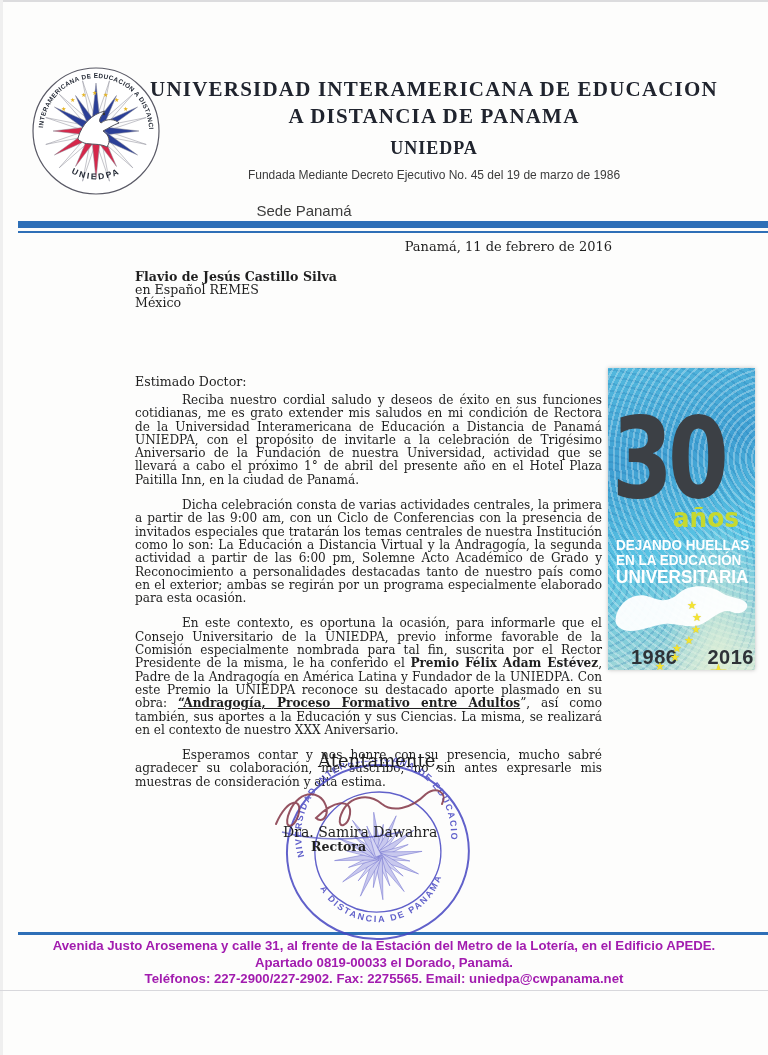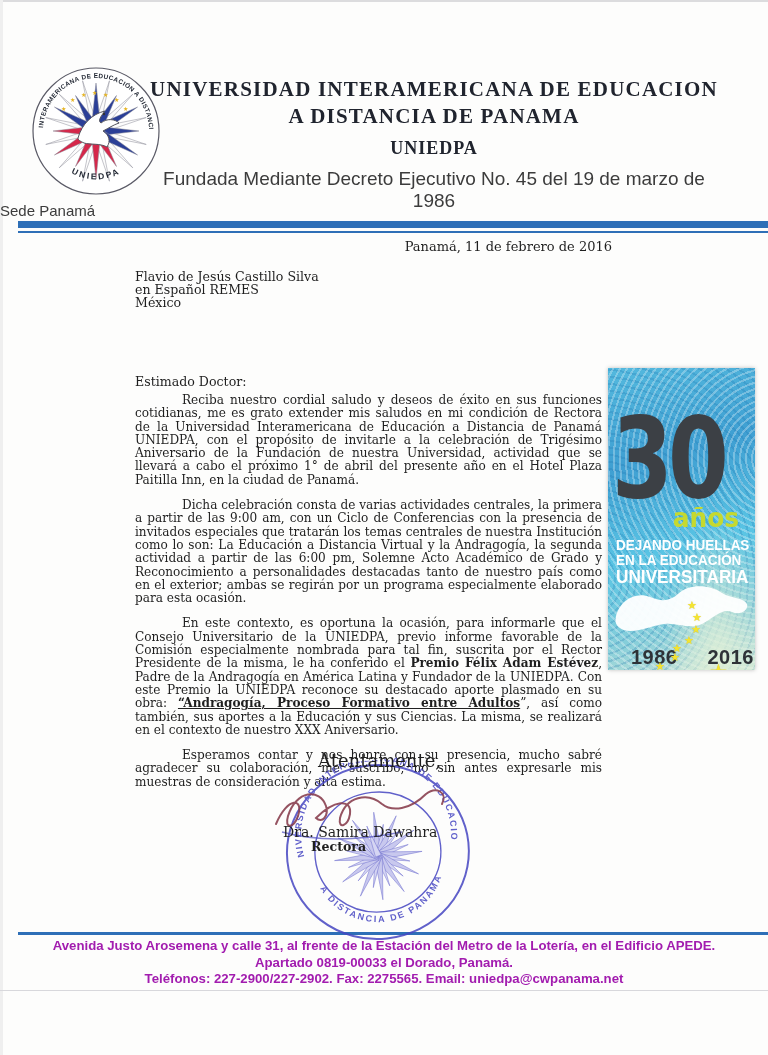--- a/index.html
+++ b/index.html
@@ -8,30 +8,30 @@
   .scan-top{position:absolute;top:0;left:0;width:100%;height:2px;background:#dcdcde;}
   .scan-left{position:absolute;top:0;left:0;width:3px;height:100%;background:#efefef;}
 
   
   .seal{position:absolute;left:30px;top:64px;width:134px;height:136px;}
   .head-text{position:absolute;left:148px;top:76px;width:572px;text-align:center;}
   .uni-line{font-family:"Liberation Serif",serif;font-weight:700;font-size:21px;
             letter-spacing:1.2px;color:#20242e;line-height:27px;}
   .acronym{font-family:"Liberation Serif",serif;font-weight:700;font-size:18px;
            letter-spacing:1px;color:#20242e;margin-top:8px;}
-  .founded{font-family:"Liberation Sans",sans-serif;font-size:19px;color:#3c3c3c;margin-top:9px;}
-  .sede{position:absolute;left:0;top:202px;width:608px;text-align:left;
+  .founded{font-family:"Liberation Sans",sans-serif;font-size:12px;color:#3c3c3c;margin-top:9px;}
+  .sede{position:absolute;left:0;top:202px;width:608px;text-align:center;
         font-family:"Liberation Sans",sans-serif;font-size:15px;color:#3c3c3c;}
   .rule-thick{position:absolute;left:18px;right:0;top:221px;height:7px;background:#2e6fb7;}
   .rule-thin{position:absolute;left:18px;right:0;top:231px;height:2px;background:#2e6fb7;}
 
   
   .date{position:absolute;left:300px;top:239px;width:312px;text-align:right;font-size:13px;}
   .recipient{position:absolute;left:135px;top:271px;font-size:12.6px;line-height:12.8px;}
-  .recipient .b{font-weight:400;}
+  .recipient .b{font-weight:700;}
   .greeting{position:absolute;left:135px;top:374px;font-size:12.6px;}
   .body-text{position:absolute;left:135px;top:394px;width:467px;}
   .body-text p{margin:0 0 12px 0;font-size:12.1px;line-height:13.3px;
                text-align:justify;text-indent:47px;}
   .body-text .b{font-weight:700;}
   .body-text .bu{font-weight:700;text-decoration:underline;}
 
   
   .closing{position:absolute;left:318px;top:750px;font-size:18px;z-index:3;}
   .stamp{position:absolute;left:282px;top:760px;width:192px;height:186px;z-index:1;

